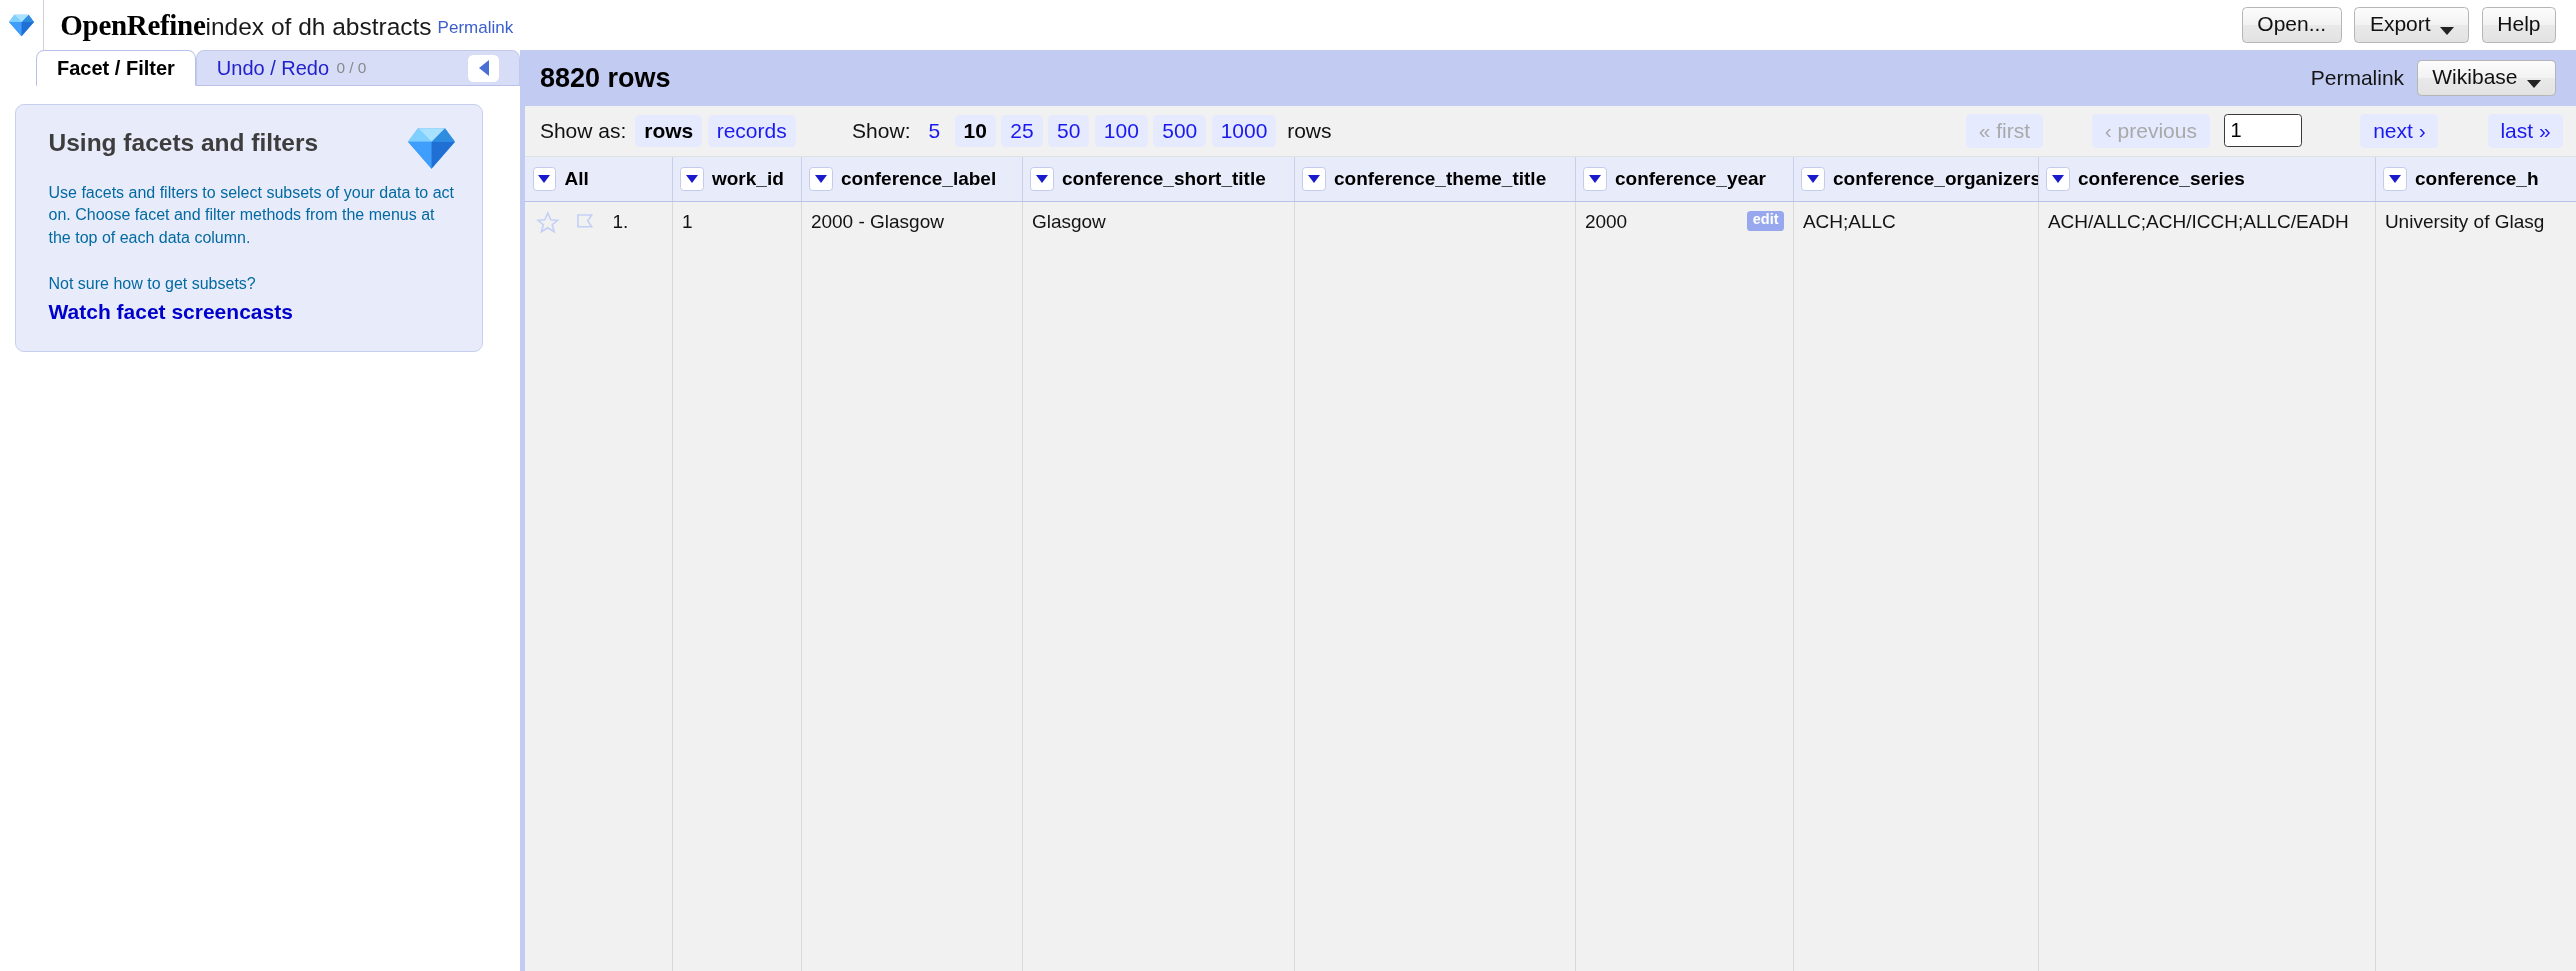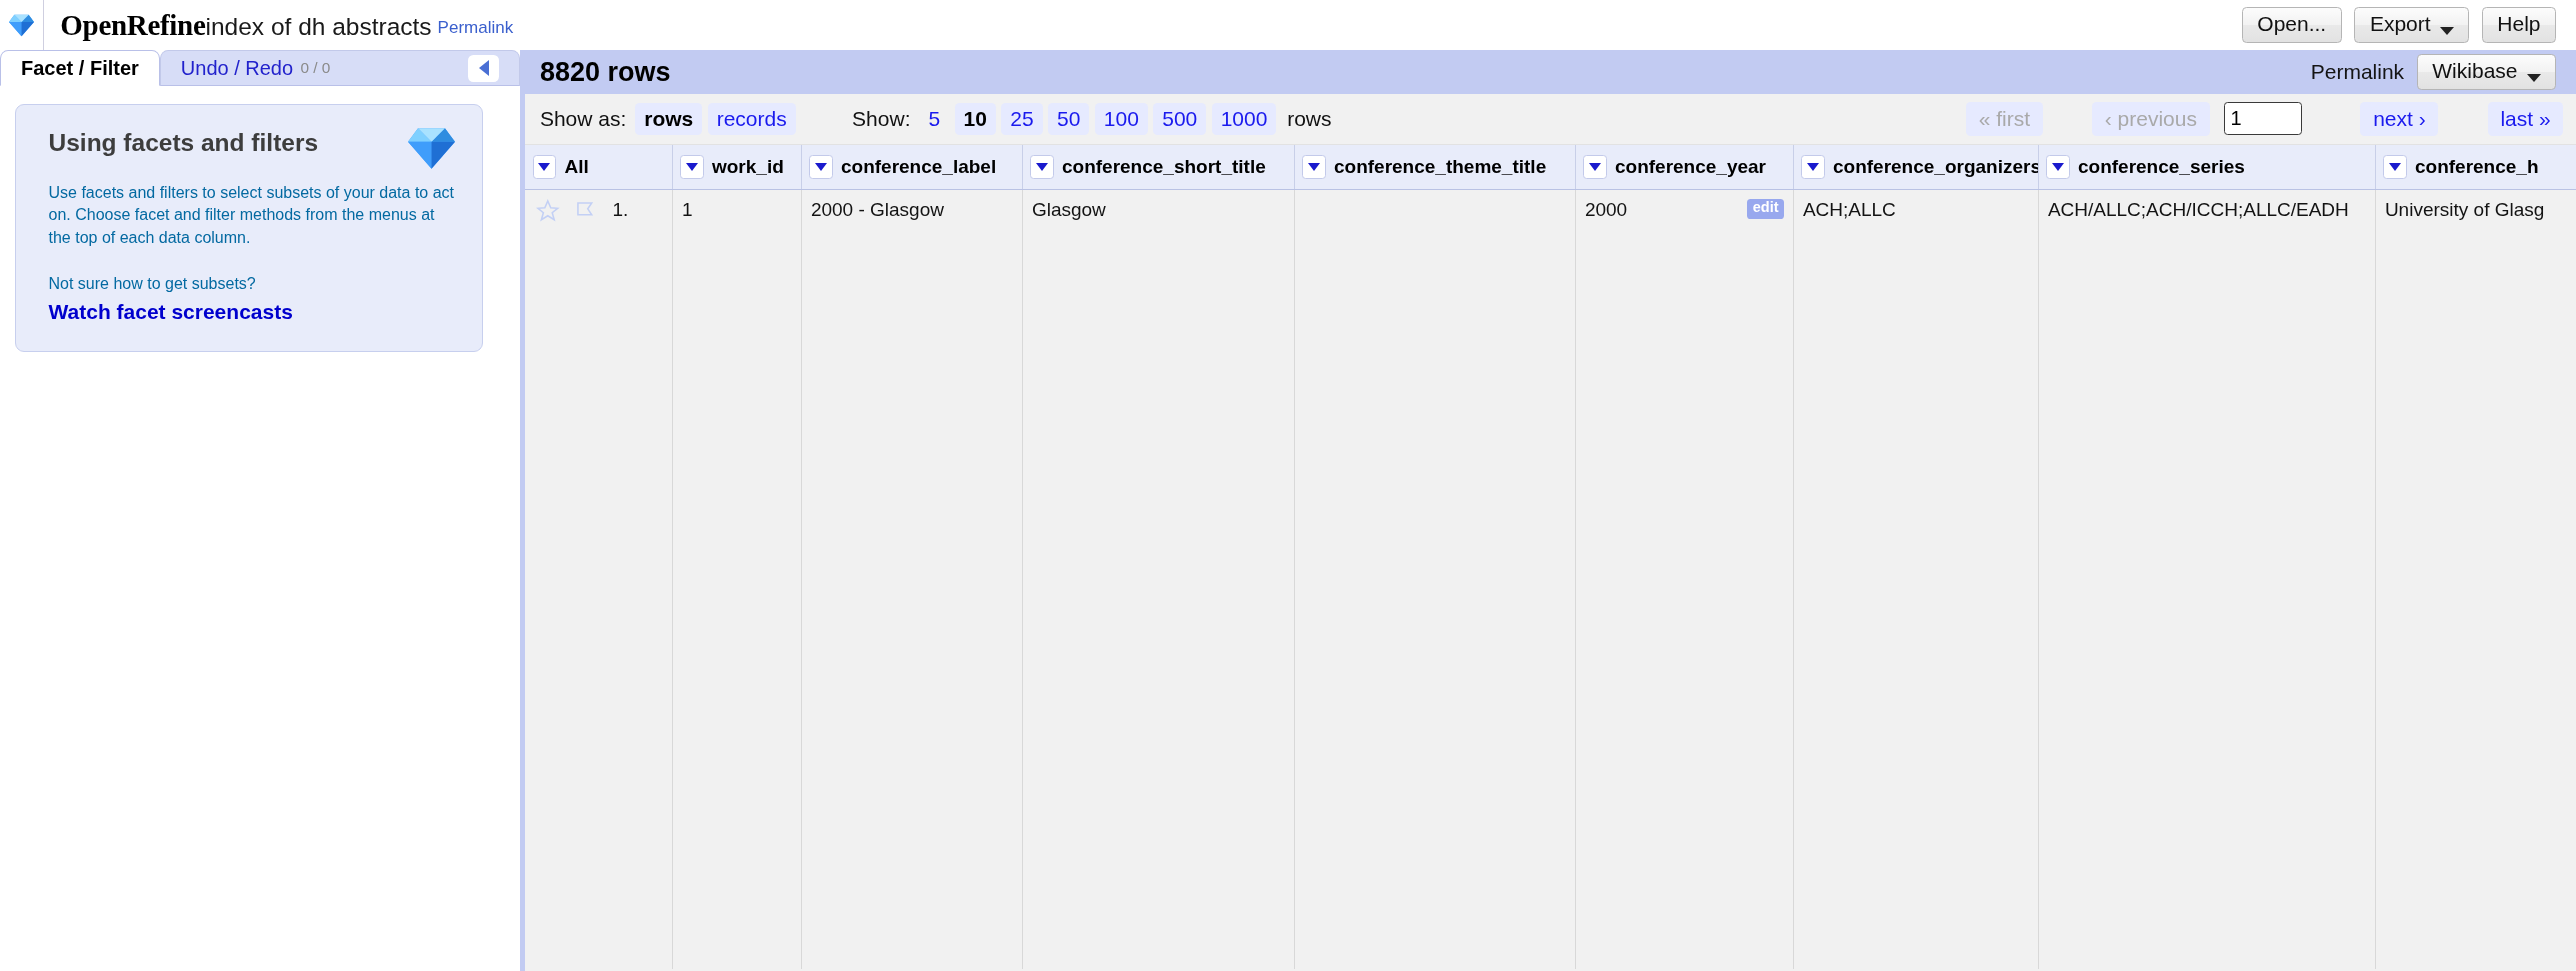--- a/index.html
+++ b/index.html
@@ -78,20 +78,21 @@
 
   
   #sidebar {
     position: absolute; left: 0; top: 50px;
     width: 520px; height: 922px;
     background: #ffffff;
   }
   #sidebar-tabs {
     display: flex; height: 36px; align-items: stretch;
     background: #ffffff;
+    padding-left: 36px;
   }
   .tab {
     display: flex; align-items: center;
     font-size: 20px;
     padding: 0 20px;
     cursor: pointer;
     border-top-left-radius: 8.2px;
     border-top-right-radius: 8.2px;
   }
   .tab.active {
@@ -158,21 +159,21 @@
   }
 
   
   #grid-panel {
     position: absolute; left: 520px; top: 50px;
     width: 2056px; height: 922px;
     background: #c2cbf2;
     padding-left: 5.4px;
   }
   #summary-bar {
-    height: 44px;
+    height: 56px;
     background: #c2cbf2;
     display: flex; align-items: center;
     padding: 0 20px 0 14.5px;
   }
   #row-count {
     font-size: 27px; font-weight: bold; color: #000000;
     font-family: "Liberation Sans", sans-serif;
   }
   #extensions-area {
     margin-left: auto; display: flex; align-items: center; gap: 12.7px;

